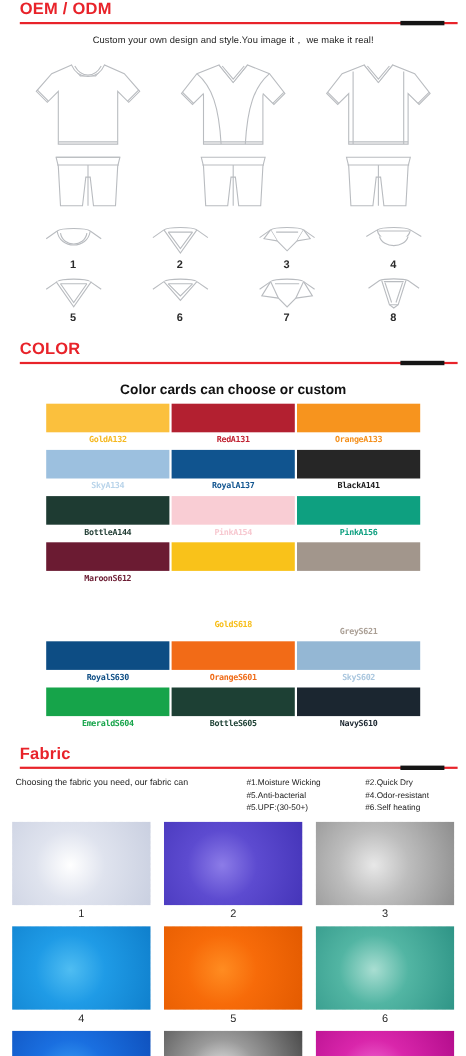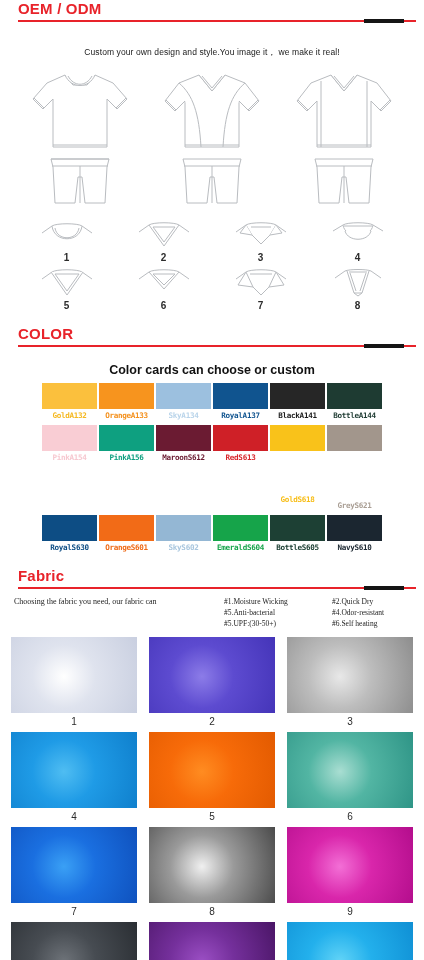--- a/index.html
+++ b/index.html
@@ -22,46 +22,46 @@
     margin: 2px 8px 0 18px;
   }
   .sec-rule .blk {
     position: absolute; right: 12px; top: -1px;
     width: 40px; height: 4px; background: #151515;
   }
 
   
   .subtitle {
     text-align: center; font-size: 8.5px; color: #1a1a1a;
-    margin-top: 25px; letter-spacing: .1px;
+    margin-top: 9px; letter-spacing: .1px;
   }
   .kits { display: flex; justify-content: space-around; margin-top: 10px; padding: 0 14px; }
   .kit svg { display: block; }
   .collars { display: grid; grid-template-columns: repeat(4,1fr); padding: 0 18px; margin-top: 6px; }
   .collar { text-align: center; }
   .collar svg { display: block; margin: 0 auto; }
   .collar .num { font-size: 10px; color: #2b2b2b; margin-top: 1px; font-weight: 600; }
 
   
   .cc-title { text-align:center; font-size: 12.5px; font-weight: 700; color:#111; margin-top: 16px; }
   .swatch-grid {
-    display: grid; grid-template-columns: repeat(6, 1fr);
+    display: grid; grid-template-columns: repeat(3, 1fr);
     column-gap: 2px; row-gap: 2px;
     padding: 0 42px; margin-top: 6px;
   }
   .swatch { text-align: center; }
   .swatch .chip { height: 26px; width: 100%; }
   .swatch .lbl {
     font-family: "DejaVu Sans Mono", monospace;
     font-size: 7.6px; font-weight: 700; line-height: 14px;
     letter-spacing: -0.3px; white-space: nowrap;
   }
 
   
-  .fab-info { display: flex; margin-top: 7px; padding: 0 8px 0 14px; align-items: flex-start; font-family: Liberation Serif, serif; }
+  .fab-info { display: flex; margin-top: 7px; padding: 0 8px 0 14px; align-items: flex-start; }
   .fab-desc { font-size: 8px; color: #1c1c1c; flex: 0 0 210px; padding-top: 1px; }
   .fab-feats { display: grid; grid-template-columns: 108px auto; font-size: 7.5px; color:#1c1c1c; line-height: 11px; }
   .fab-feats span { white-space: nowrap; }
 
   .fab-grid { display: grid; grid-template-columns: repeat(3,1fr); padding: 0 10px; margin-top: 7px; row-gap: 2px; column-gap: 10px; }
   .fab-cell { text-align: center; }
   .fab-cell .img { width: 100%; height: 78px; border: 1px solid #fff; }
   .fab-cell .num { font-size: 10px; color: #2b2b2b; line-height: 15px; }
 
   .sec-gap-a { height: 14px; }
@@ -245,20 +245,24 @@
   </div>
 
   <div class="cc-title">Color cards can choose or custom</div>
 
   <div class="swatch-grid" id="swatch-grid">
       <div class="swatch">
         <div class="chip" style="background: rgb(251, 192, 61);"></div>
         <div class="lbl" style="color: rgb(245, 184, 32);">GoldA132</div>
       </div>
       <div class="swatch">
+        <div class="chip" style="background: rgb(179, 32, 48);"></div>
+        <div class="lbl" style="color: rgb(192, 34, 50);">RedA131</div>
+      </div>
+      <div class="swatch">
         <div class="chip" style="background: rgb(247, 148, 30);"></div>
         <div class="lbl" style="color: rgb(244, 144, 28);">OrangeA133</div>
       </div>
       <div class="swatch">
         <div class="chip" style="background: rgb(156, 192, 223);"></div>
         <div class="lbl" style="color: rgb(185, 212, 234);">SkyA134</div>
       </div>
       <div class="swatch">
         <div class="chip" style="background: rgb(16, 84, 143);"></div>
         <div class="lbl" style="color: rgb(16, 84, 143);">RoyalA137</div>
@@ -275,24 +279,20 @@
         <div class="chip" style="background: rgb(249, 205, 212);"></div>
         <div class="lbl" style="color: rgb(247, 200, 208);">PinkA154</div>
       </div>
       <div class="swatch">
         <div class="chip" style="background: rgb(14, 160, 128);"></div>
         <div class="lbl" style="color: rgb(14, 160, 128);">PinkA156</div>
       </div>
       <div class="swatch">
         <div class="chip" style="background: rgb(107, 27, 50);"></div>
         <div class="lbl" style="color: rgb(107, 27, 50);">MaroonS612</div>
-      </div>
-      <div class="swatch">
-        <div class="chip" style="background: rgb(207, 32, 39);"></div>
-        <div class="lbl" style="color: rgb(216, 38, 44);">RedS613</div>
       </div>
       <div class="swatch">
         <div class="chip" style="background: rgb(249, 194, 26);"></div>
         <div class="lbl" style="color: rgb(247, 189, 22); margin-top: 42px;">GoldS618</div>
       </div>
       <div class="swatch">
         <div class="chip" style="background: rgb(162, 150, 140);"></div>
         <div class="lbl" style="color: rgb(169, 158, 148); margin-top: 48px;">GreyS621</div>
       </div>
       <div class="swatch">

